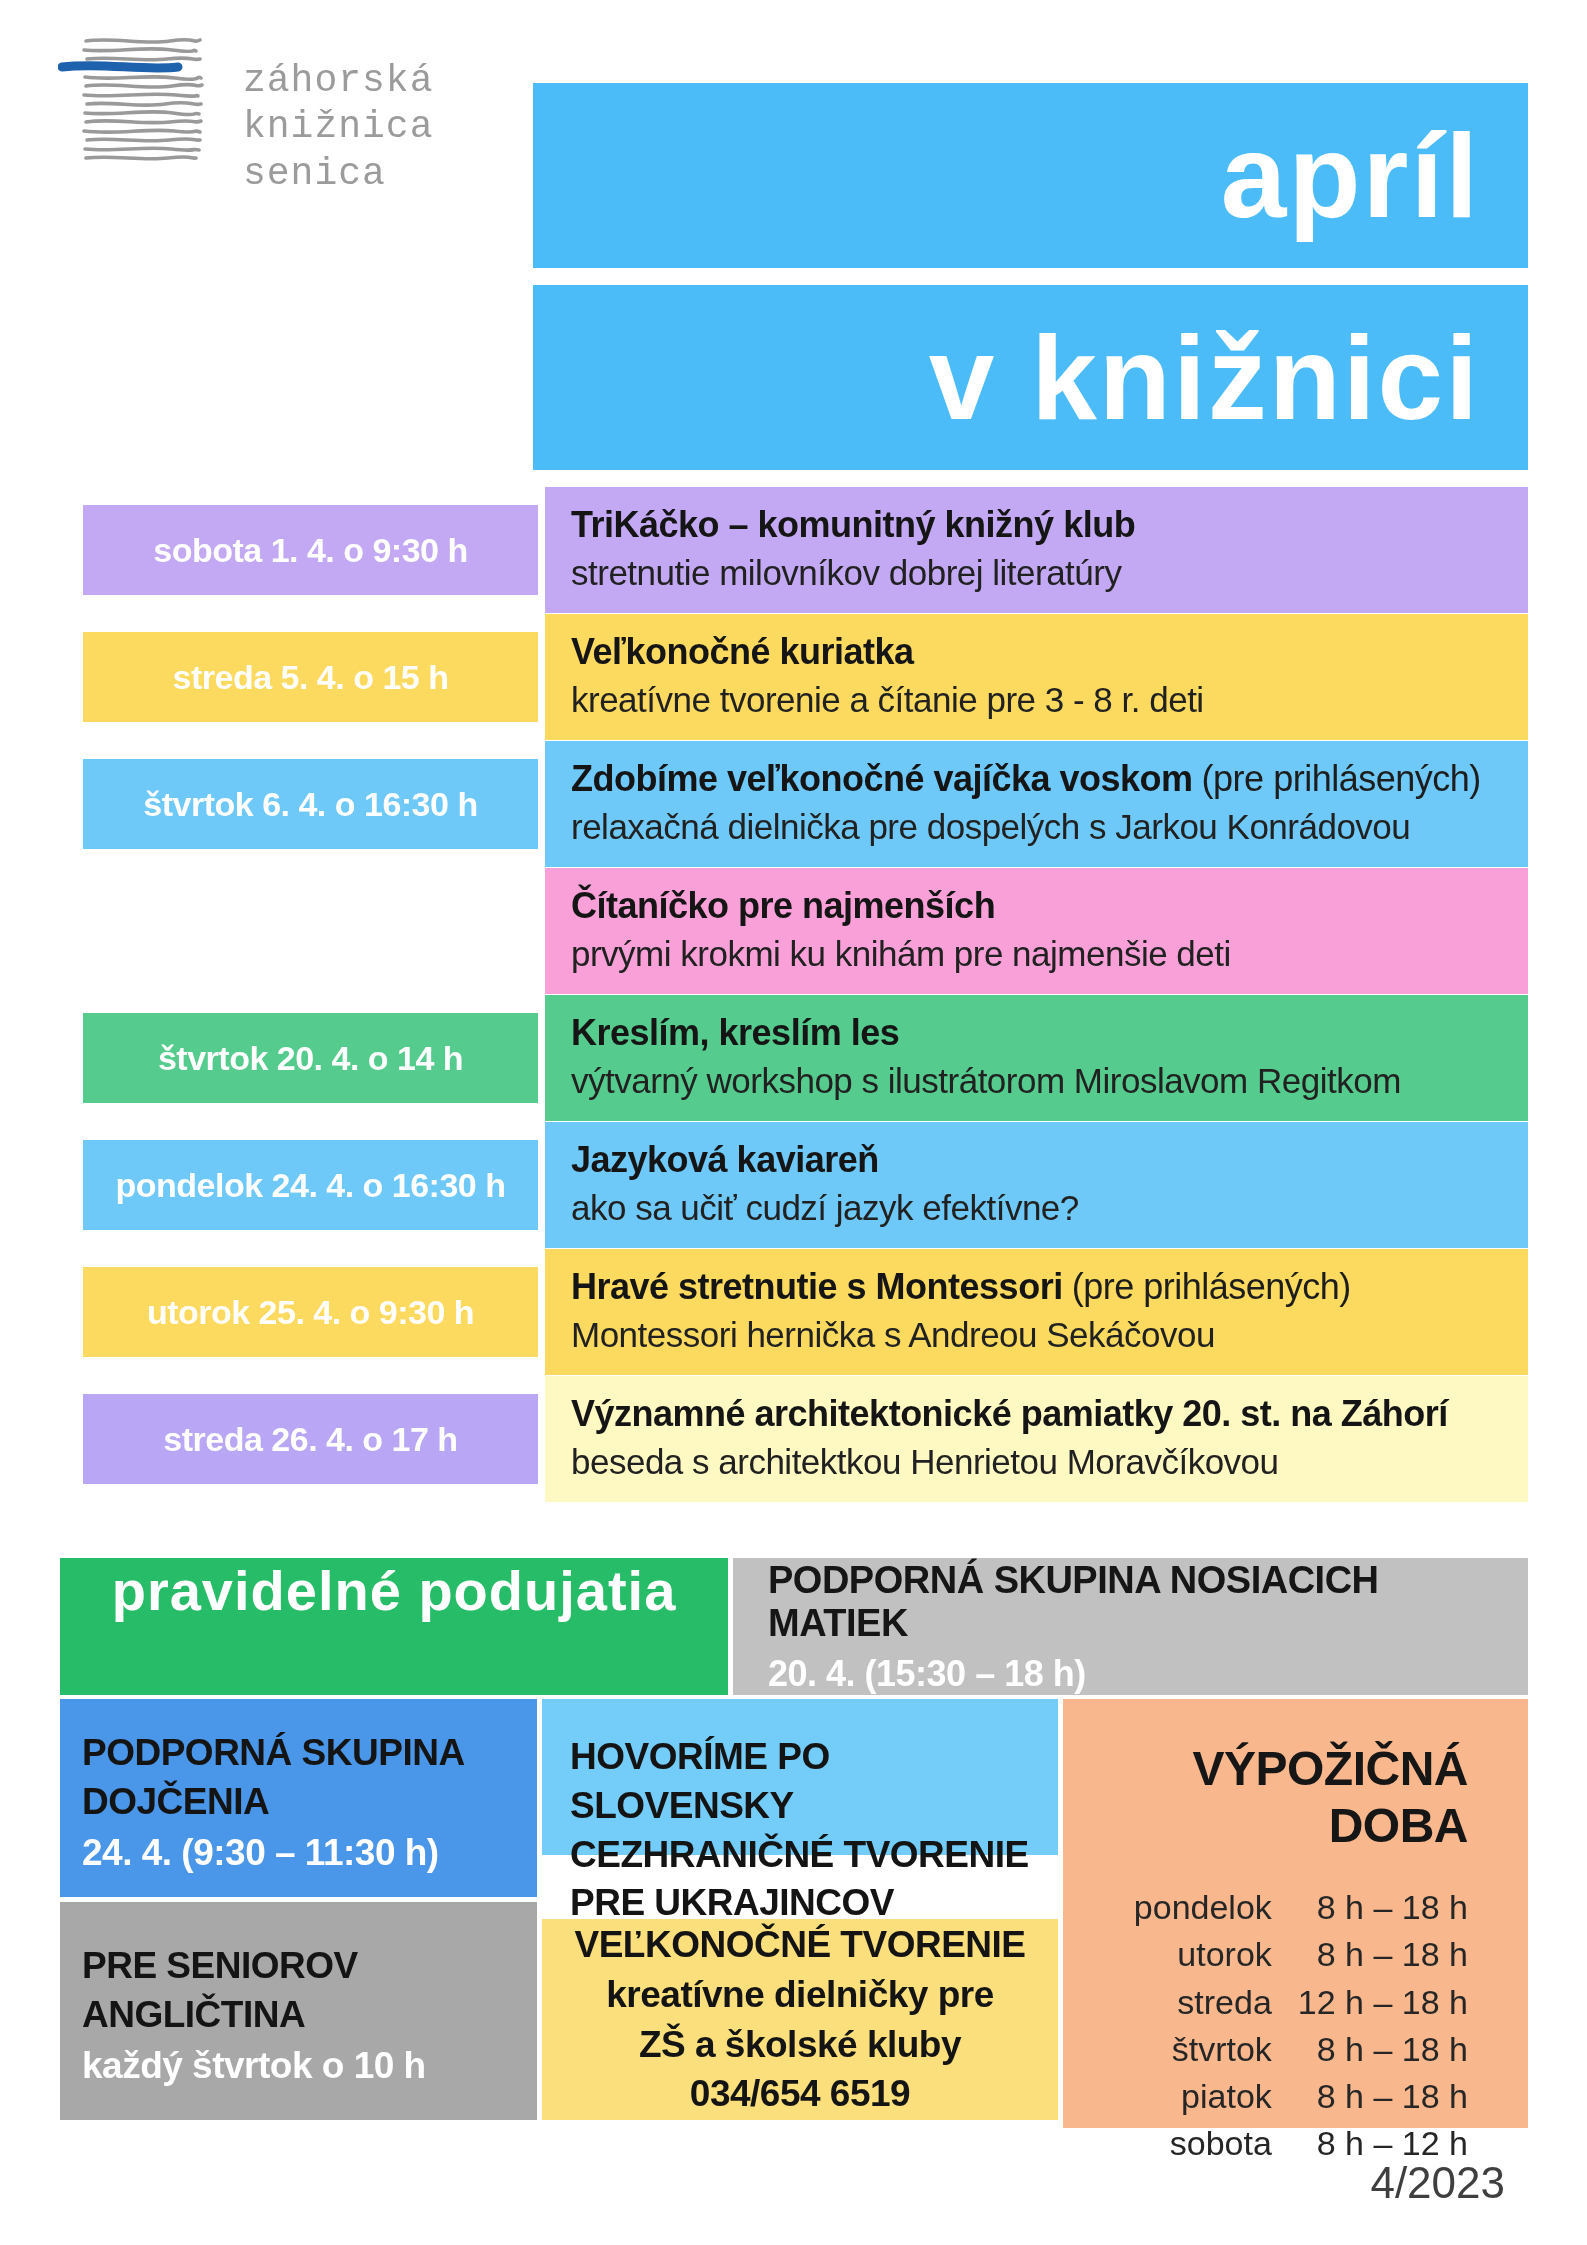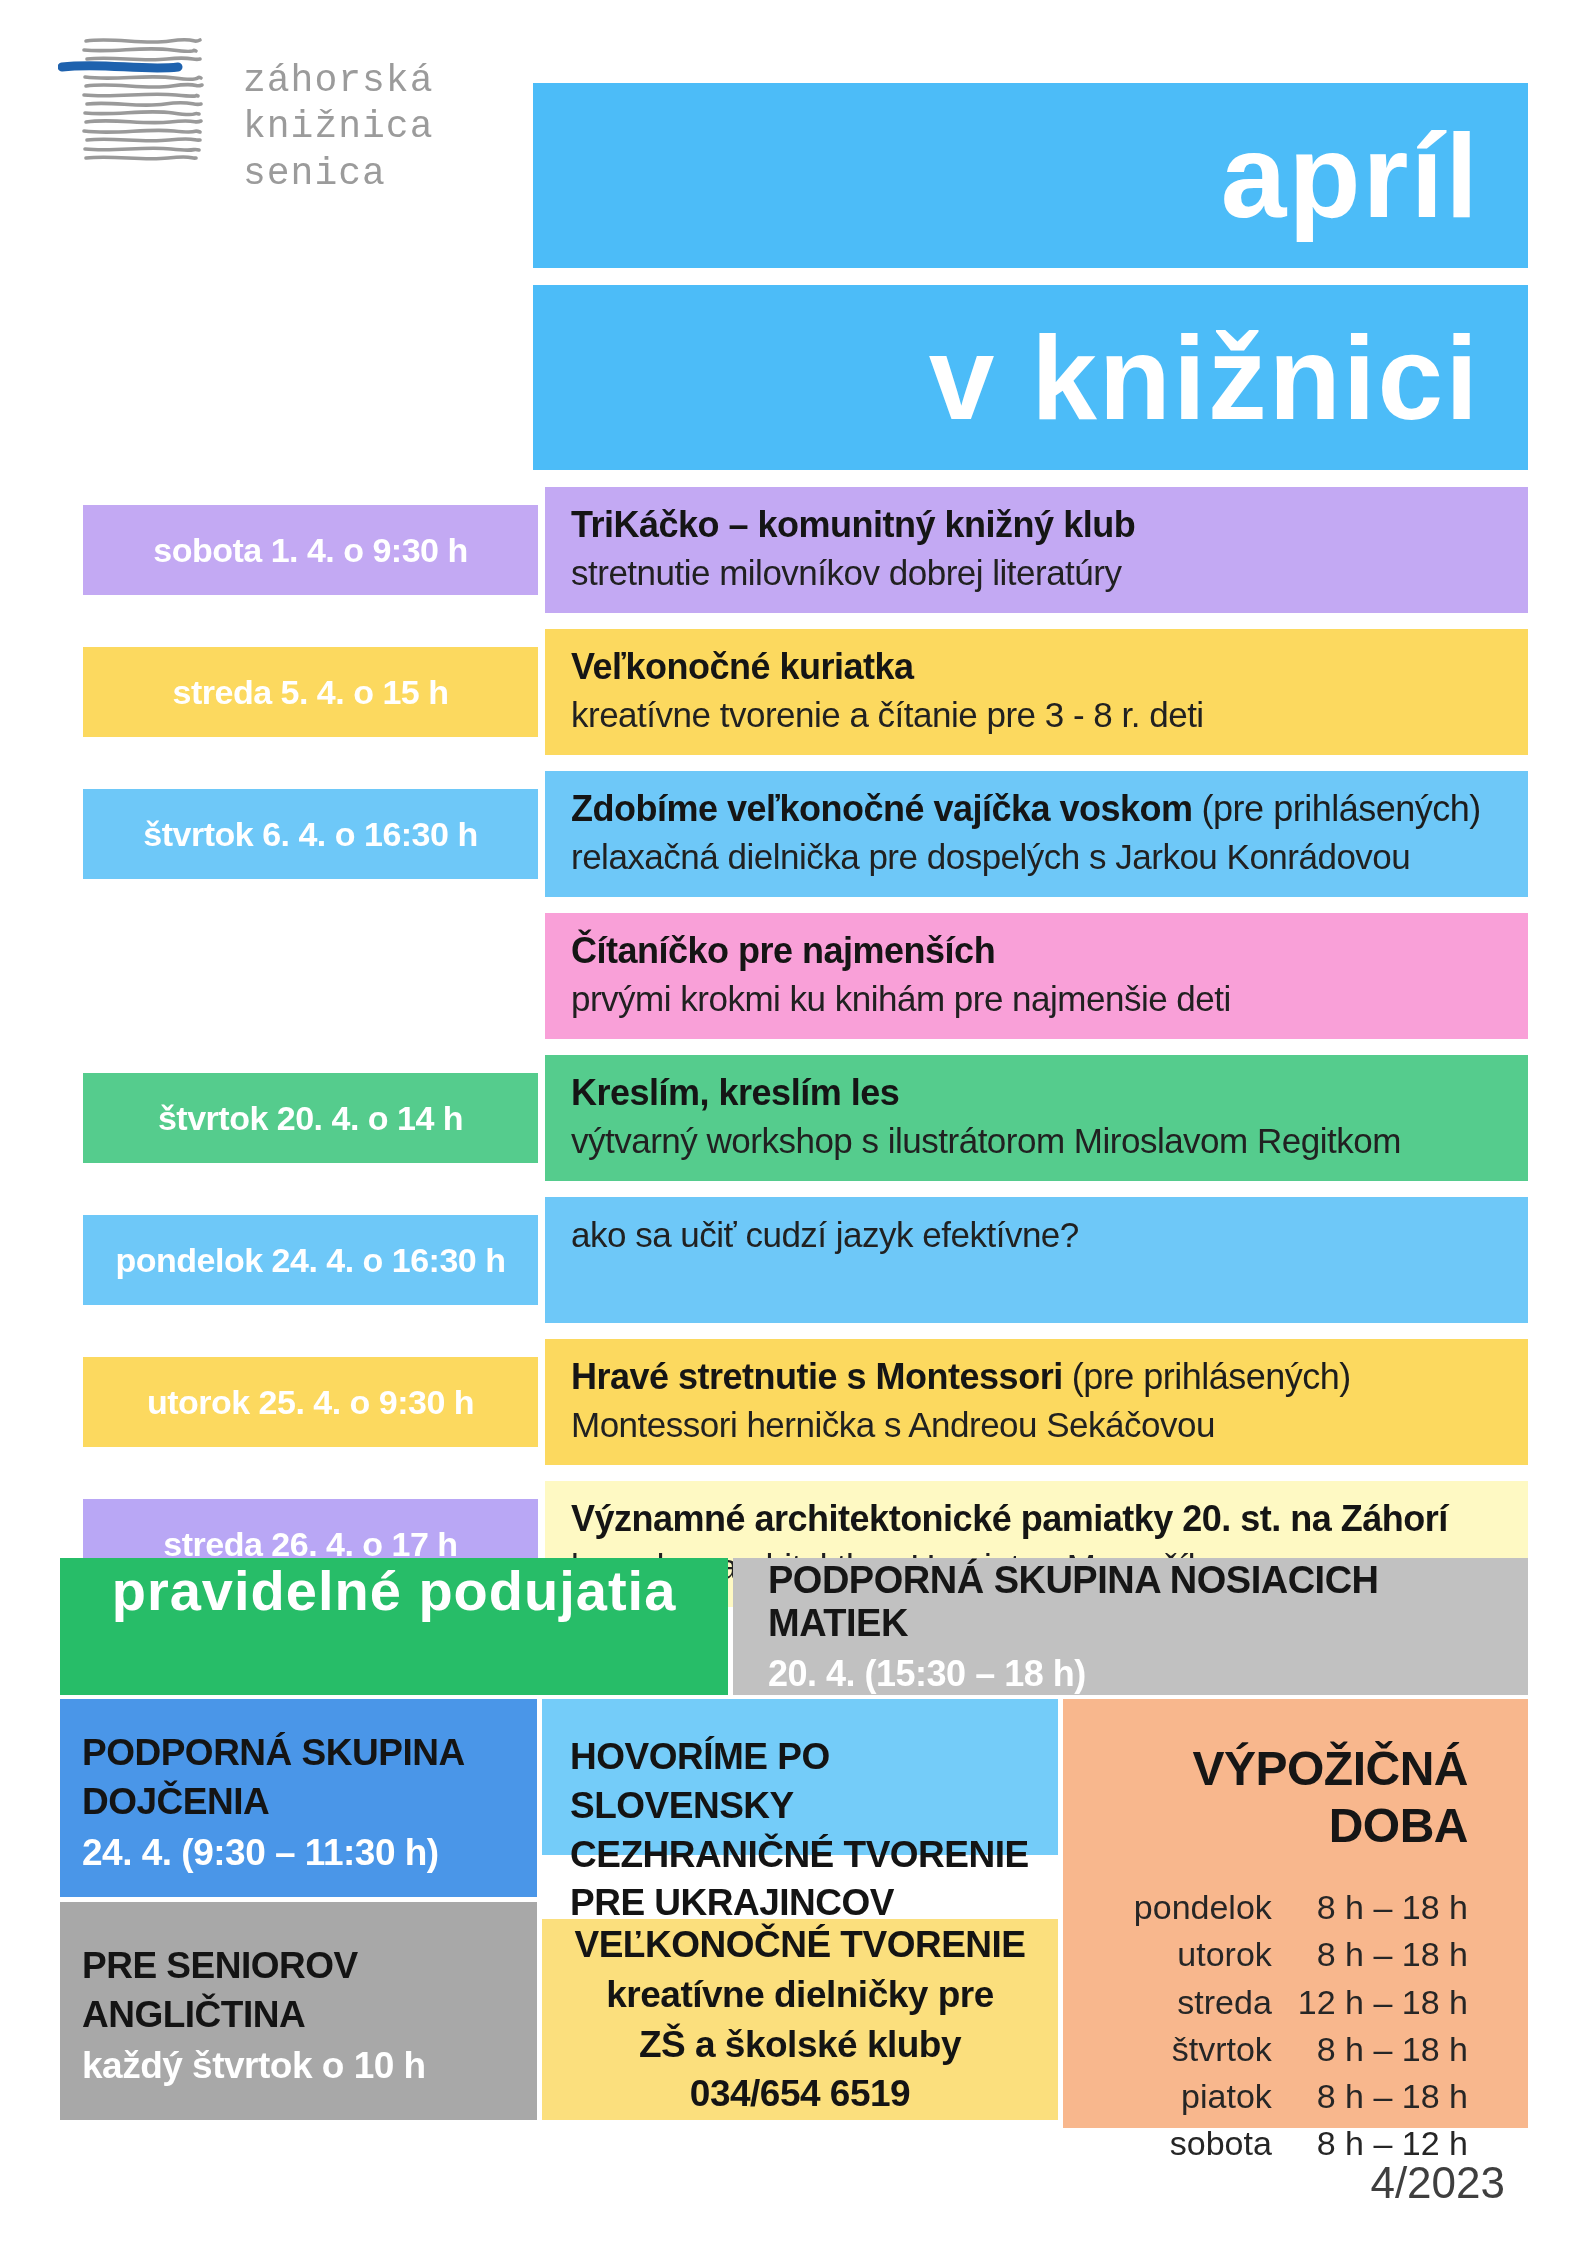--- a/index.html
+++ b/index.html
@@ -24,21 +24,21 @@
     display:flex;align-items:center;justify-content:flex-end;
     padding-right:48px;box-sizing:border-box;
   }
   .banner1{top:83px;}
   .banner2{top:285px;}
   .banner span{
     color:#ffffff;font-size:118px;font-weight:800;letter-spacing:2px;
   }
   
   .events{position:absolute;left:0;top:487px;width:1587px;}
-  .event-row{position:relative;height:126px;margin-bottom:16px;}
+  .event-row{position:relative;height:126px;margin-bottom:1px;}
   .event-date{
     position:absolute;left:83px;top:18px;width:455px;height:90px;
     display:flex;align-items:center;justify-content:center;
     color:#ffffff;font-size:34px;font-weight:700;letter-spacing:-0.5px;
     box-sizing:border-box;padding:0 4px;white-space:nowrap;
   }
   .event-desc{
     position:absolute;left:545px;right:59px;top:0;bottom:0;
     box-sizing:border-box;padding:14px 10px 0 26px;
   }
@@ -193,20 +193,23 @@
         </div>
         <div class="event-subtitle">výtvarný workshop s ilustrátorom Miroslavom Regitkom</div>
       </div>
     </div>
 
     <div class="event-row">
       <div class="event-date" style="background: rgb(110, 200, 248);">
         <span>pondelok 24. 4. o 16:30 h</span>
       </div>
       <div class="event-desc" style="background: rgb(110, 200, 248);">
+        <div class="event-title">
+          <span>Jazyková kaviareň</span><span class="event-note"></span>
+        </div>
         <div class="event-subtitle">ako sa učiť cudzí jazyk efektívne?</div>
       </div>
     </div>
 
     <div class="event-row">
       <div class="event-date" style="background: rgb(252, 217, 95);">
         <span>utorok 25. 4. o 9:30 h</span>
       </div>
       <div class="event-desc" style="background: rgb(252, 217, 95);">
         <div class="event-title">

